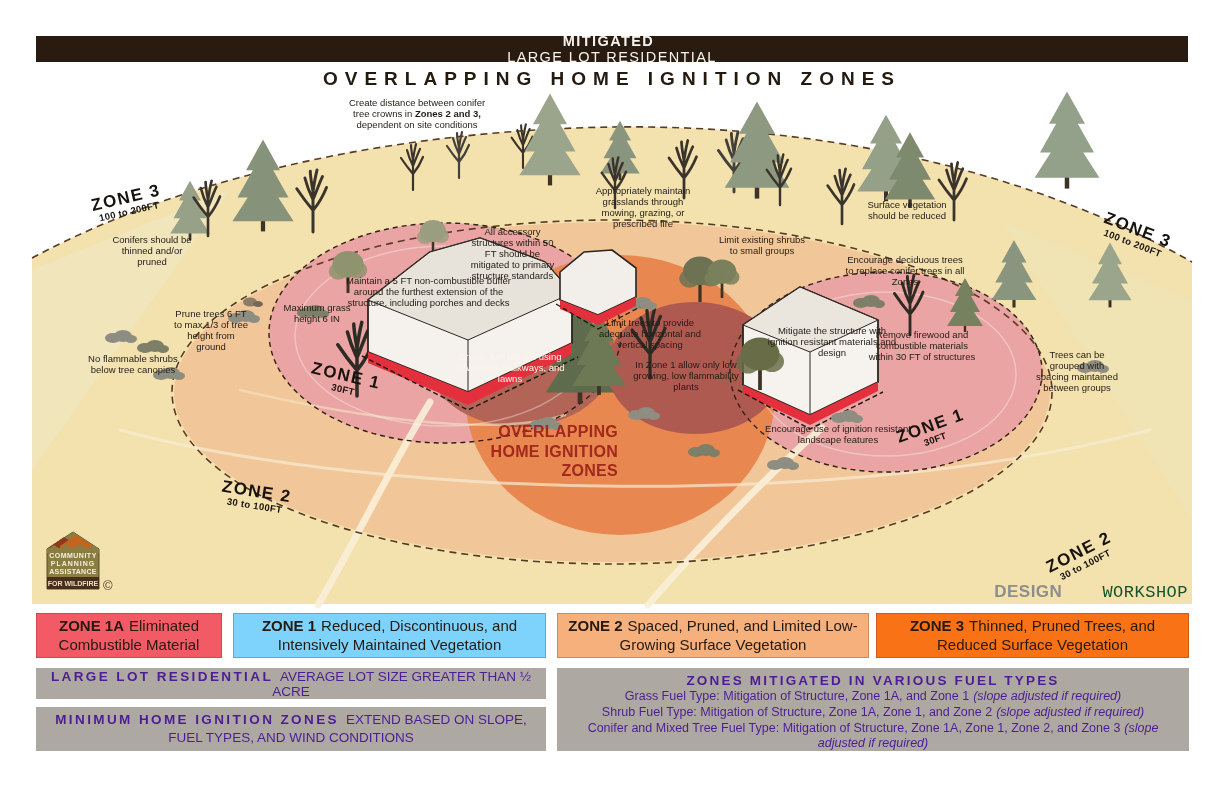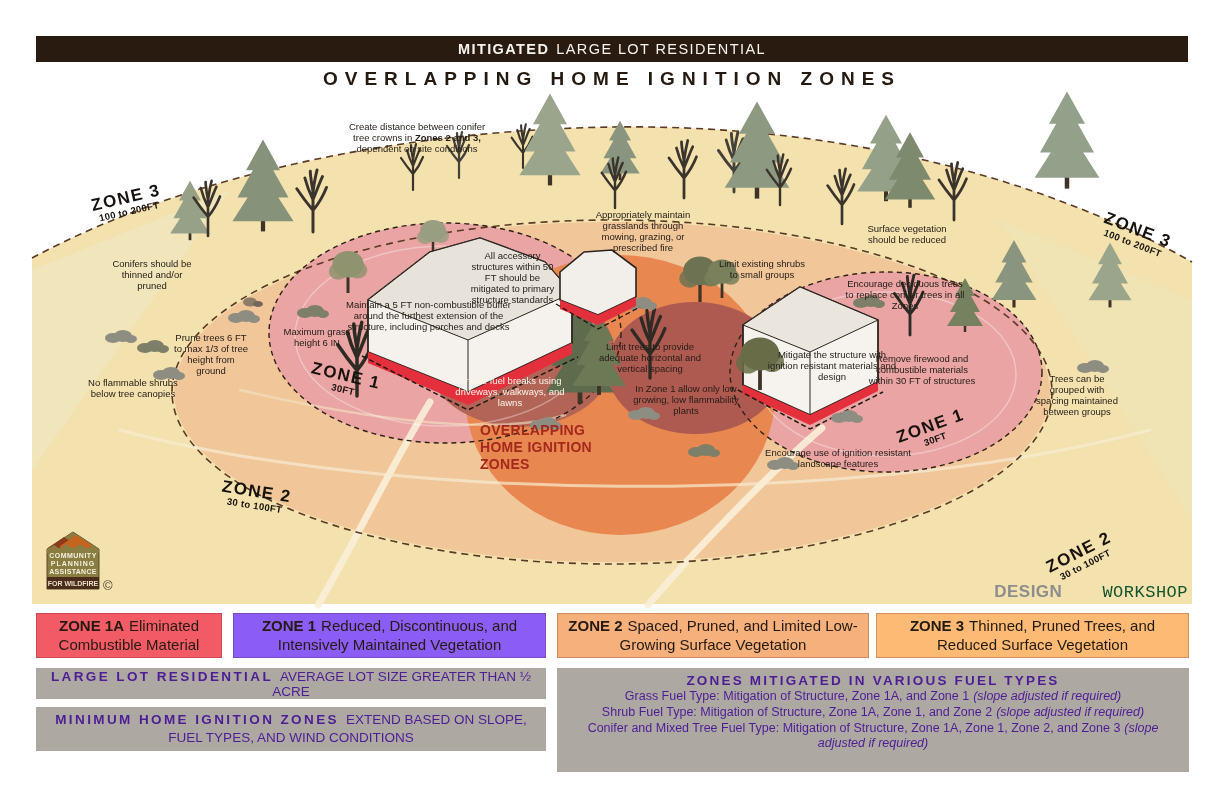--- a/index.html
+++ b/index.html
@@ -2,48 +2,48 @@
 <html><head>
 <meta charset="utf-8">
 <style>
   html,body{margin:0;padding:0;background:#e8e8e8;}
   .page{position:relative;width:1224px;height:792px;background:#ffffff;overflow:hidden;
         font-family:"Liberation Sans",sans-serif;color:#221c15;}
   .scene{position:absolute;left:0;top:0;z-index:1;}
 
   .banner{position:absolute;left:36px;top:36px;width:1152px;height:26px;background:#2a1b10;
           display:flex;align-items:center;justify-content:center;color:#f7f3ee;
-          font-size:14.5px;letter-spacing:1.4px;z-index:6;}
+          font-size:14.5px;letter-spacing:1.4px;z-index:6;flex-direction:column;}
   .banner b{font-weight:700;margin-right:7px;}
   .banner span{font-weight:400;}
 
   .main-title{position:absolute;left:0;top:68px;width:100%;text-align:center;
               font-size:19px;font-weight:700;letter-spacing:7px;color:#241a10;z-index:6;}
 
-  .ann{position:absolute;font-size:9.5px;line-height:1.16;text-align:center;color:#221c16;z-index:5;margin-top:24px;}
+  .ann{position:absolute;font-size:9.5px;line-height:1.16;text-align:center;color:#221c16;z-index:5;}
   .ann.white{color:#fbf5e9;}
   .ann b{font-weight:700;}
 
-  .center-overlay{position:absolute;left:480px;top:422px;width:152px;text-align:left;z-index:5;
-                  font-size:14px;font-weight:700;line-height:1.22;color:#a3281d;letter-spacing:.3px;}
+  .center-overlay{position:absolute;left:466px;top:422px;width:152px;text-align:right;z-index:5;
+                  font-size:16px;font-weight:700;line-height:1.22;color:#a3281d;letter-spacing:.3px;}
 
   .zmark{position:absolute;text-align:center;color:#17120d;z-index:5;font-weight:700;}
   .zmark .zname{font-size:17px;letter-spacing:1.5px;white-space:nowrap;}
   .zmark .zrange{font-size:9.5px;margin-top:-2px;letter-spacing:.3px;white-space:nowrap;}
 
   .legend-box{position:absolute;top:613px;height:45px;display:flex;align-items:center;justify-content:center;
               text-align:center;font-size:15px;line-height:1.25;color:#241a12;z-index:6;
               border:1px solid rgba(90,20,20,.25);box-sizing:border-box;padding:0 6px;}
   .legend-box b{font-weight:700;margin-right:5px;}
 
   .gray-box{position:absolute;background:#aea8a3;color:#4c1d95;text-align:center;z-index:6;box-sizing:border-box;}
   .gray-box b{font-weight:700;letter-spacing:2.4px;margin-right:7px;}
   .gb-lot{left:36px;top:668px;width:510px;height:31px;font-size:13.5px;display:flex;align-items:center;justify-content:center;}
   .gb-min{left:36px;top:707px;width:510px;height:44px;font-size:13.5px;display:flex;align-items:center;justify-content:center;padding:0 14px;line-height:1.3;}
-  .gb-fuel{left:557px;top:668px;width:632px;height:104px;padding-top:5px;}
+  .gb-fuel{left:557px;top:668px;width:632px;height:83px;padding-top:5px;}
   .gb-fuel .fuel-head{font-weight:700;letter-spacing:2.2px;font-size:13.5px;margin-bottom:1px;}
   .gb-fuel .fuel-line{font-size:12.5px;line-height:1.26;padding:0 22px;}
   .gb-fuel .fuel-line i{font-style:italic;margin-left:4px;}
 
   .credit{position:absolute;right:36px;top:582px;z-index:6;font-size:17px;letter-spacing:.5px;}
   .credit b{font-weight:700;color:#8d8d8d;font-family:"Liberation Sans",sans-serif;}
   .credit span{font-weight:400;color:#14532d;font-family:Liberation Mono, monospace;margin-left:40px;}
 
   .logo{position:absolute;left:46px;top:531px;z-index:6;}
   .copyright{position:absolute;left:103px;top:578px;z-index:6;font-size:13px;color:#4a3a28;}
@@ -263,27 +263,27 @@
   </svg>
   <div class="copyright">©</div>
 
   <div class="credit">
     <b>DESIGN</b><span>WORKSHOP</span>
   </div>
 
   <div class="legend-box" style="left:36px;width:186px;background:#f25b66">
     <div><b>ZONE 1A</b><span>Eliminated Combustible Material</span></div>
   </div>
-  <div class="legend-box" style="left:233px;width:313px;background:#8b5cf6">
+  <div class="legend-box" style="left:233px;width:313px;background:#7dd3fc">
     <div><b>ZONE 1</b><span>Reduced, Discontinuous, and Intensively Maintained Vegetation</span></div>
   </div>
   <div class="legend-box" style="left:557px;width:312px;background:#f5b07c">
     <div><b>ZONE 2</b><span>Spaced, Pruned, and Limited Low-Growing Surface Vegetation</span></div>
   </div>
-  <div class="legend-box" style="left:876px;width:313px;background:#fdba74">
+  <div class="legend-box" style="left:876px;width:313px;background:#f97316">
     <div><b>ZONE 3</b><span>Thinned, Pruned Trees, and Reduced Surface Vegetation</span></div>
   </div>
 
   <div class="gray-box gb-lot">
     <div><b>LARGE LOT RESIDENTIAL</b><span>AVERAGE LOT SIZE GREATER THAN ½ ACRE</span></div>
   </div>
   <div class="gray-box gb-min">
     <div><b>MINIMUM HOME IGNITION ZONES</b><span>EXTEND BASED ON SLOPE, FUEL TYPES, AND WIND CONDITIONS</span></div>
   </div>
   <div class="gray-box gb-fuel">

